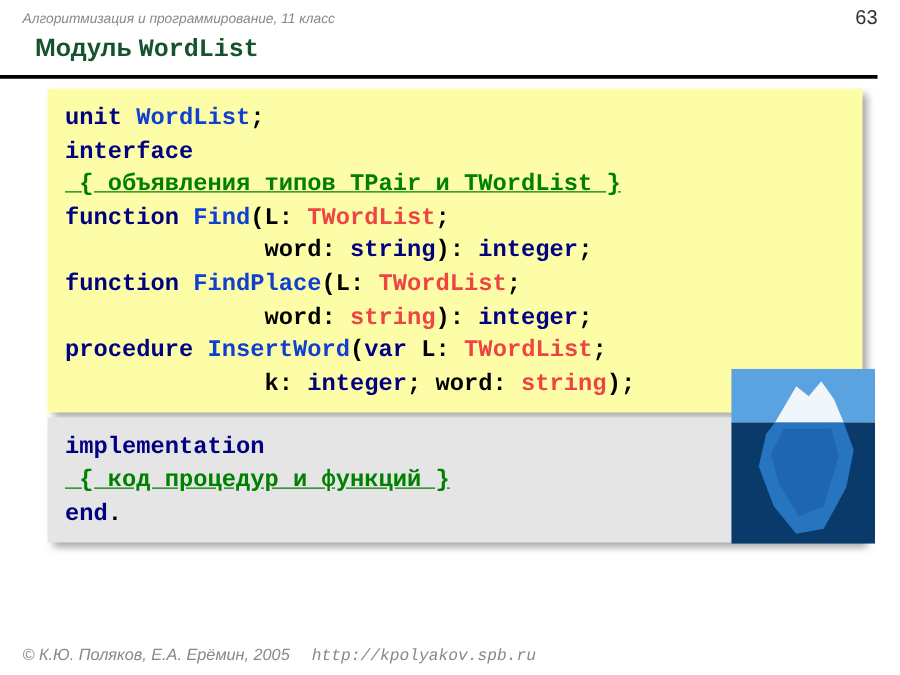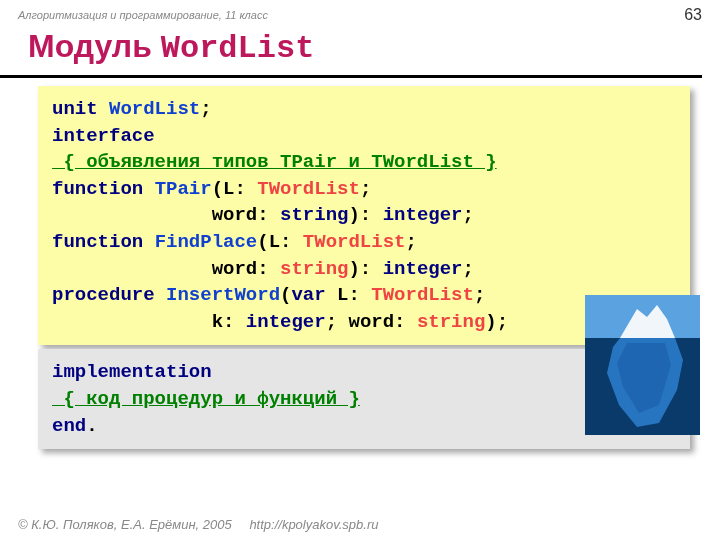--- a/index.html
+++ b/index.html
@@ -21,23 +21,23 @@
     font-style: italic;
     font-size: 11px;
     color: #888;
   }
   .page-number {
     font-size: 16px;
     color: #333;
   }
   .title {
     padding: 2px 15px 8px 28px;
-    font-size: 32px;
+    font-size: 20px;
     font-weight: bold;
-    color: #be185d;
+    color: #14532d;
   }
   .title .mono {
     font-family: "Courier New", monospace;
   }
   .title-underline {
     height: 3px;
     background: #000;
     margin: 0 18px 0 0;
   }
   .code-block {
@@ -72,39 +72,40 @@
   .footer {
     position: absolute;
     bottom: 8px;
     left: 18px;
     font-style: italic;
     font-size: 13px;
     color: #888;
   }
   .footer .url {
     margin-left: 14px;
+    font-family: Liberation Mono, monospace;
   }
 </style>
 </head>
 <body>
 
 <div class="header">
   <span class="header-text">Алгоритмизация и программирование, 11 класс</span>
   <span class="page-number">63</span>
 </div>
 
 <div class="title">
   <span>Модуль </span><span class="mono">WordList</span>
 </div>
 <div class="title-underline"></div>
 
 <div class="code-block code-yellow" id="code-interface"><span class="kw">unit </span><span class="ident">WordList</span><span class="normal">;</span>
 <span class="kw">interface</span>
 <span class="comment"> { объявления типов TPair и TWordList }</span>
-<span class="kw">function </span><span class="ident">TPair</span><span class="normal">(L: </span><span class="type">TWordList</span><span class="normal">;</span>
+<span class="kw">function </span><span class="ident">Find</span><span class="normal">(L: </span><span class="type">TWordList</span><span class="normal">;</span>
 <span class="normal">              word: </span><span class="kw">string</span><span class="normal">): </span><span class="kw">integer</span><span class="normal">;</span>
 <span class="kw">function </span><span class="ident">FindPlace</span><span class="normal">(L: </span><span class="type">TWordList</span><span class="normal">;</span>
 <span class="normal">              word: </span><span class="type">string</span><span class="normal">): </span><span class="kw">integer</span><span class="normal">;</span>
 <span class="kw">procedure </span><span class="ident">InsertWord</span><span class="normal">(</span><span class="kw">var</span><span class="normal"> L: </span><span class="type">TWordList</span><span class="normal">;</span>
 <span class="normal">              k: </span><span class="kw">integer</span><span class="normal">; word: </span><span class="type">string</span><span class="normal">);</span></div>
 <div class="code-block code-blue" id="code-impl"><span class="kw">implementation</span>
 <span class="comment"> { код процедур и функций }</span>
 <span class="kw">end</span><span class="normal">.</span></div>
 
 <svg class="iceberg" viewBox="0 0 115 140">

